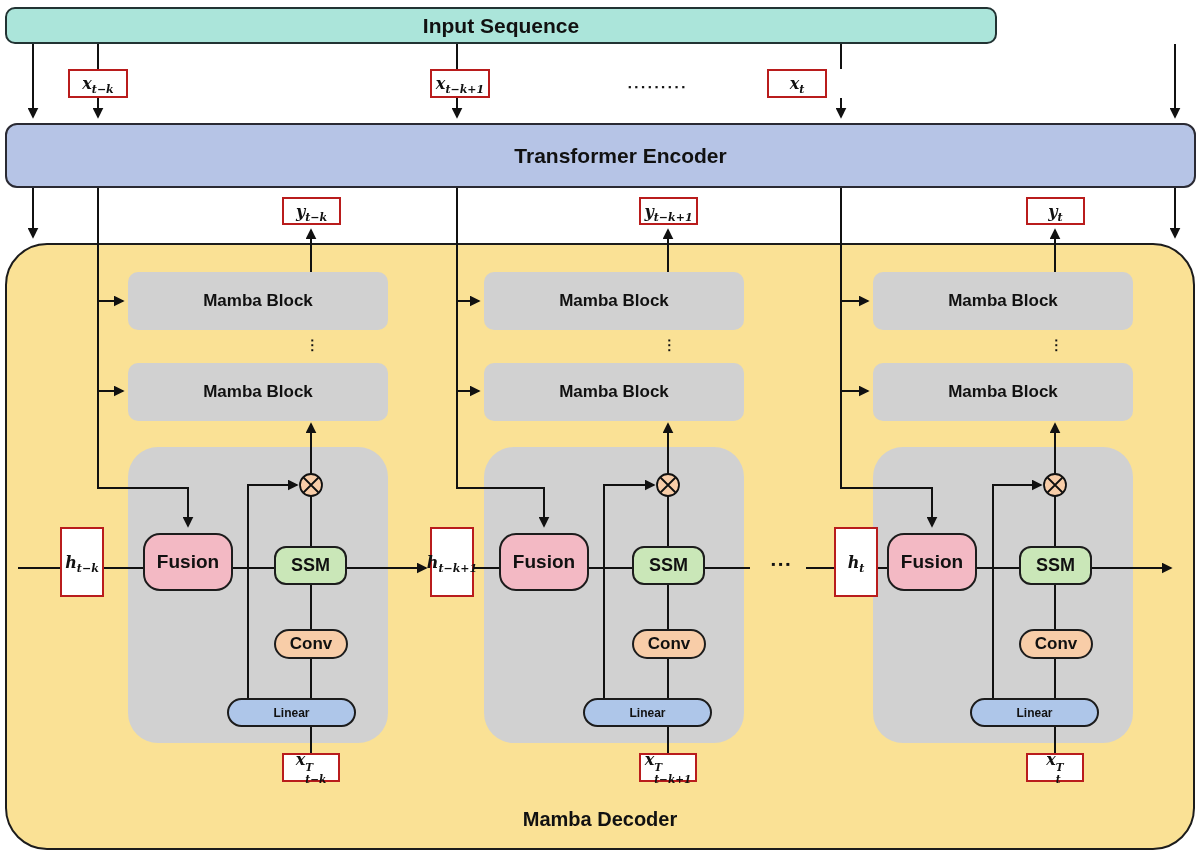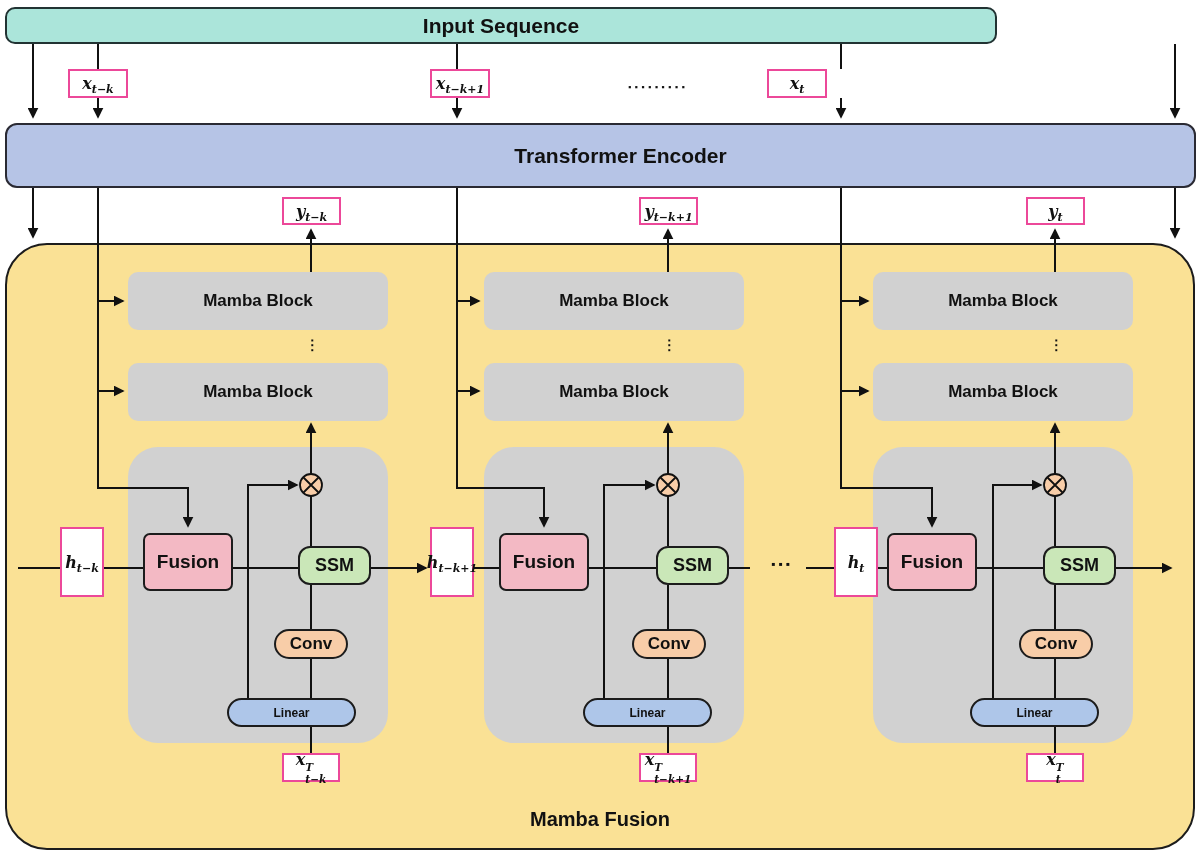--- a/index.html
+++ b/index.html
@@ -15,28 +15,28 @@
   .decoder-box{left:5px;top:243px;width:1190px;height:607px;background:var(--yellow);
        border:2px solid #1c1c1c;border-radius:42px;z-index:0;}
   .decoder-label{left:0;top:808px;width:1200px;text-align:center;font-weight:bold;
        font-size:20px;z-index:3;}
   .cell{top:447px;width:260px;height:296px;background:var(--gray);border-radius:30px;z-index:1;}
   .mblock{width:260px;height:58px;background:var(--gray);border-radius:10px;z-index:1;
        display:flex;align-items:center;justify-content:center;font-weight:bold;font-size:17px;}
   svg.wires{position:absolute;left:0;top:0;z-index:2;pointer-events:none;}
   .node{display:flex;align-items:center;justify-content:center;font-weight:bold;z-index:3;}
   .fusion{width:90px;height:58px;top:533px;background:var(--pink);
-       border:2px solid #1c1c1c;border-radius:7px;font-size:19px;}
+       border:2px solid #1c1c1c;border-radius:17px;font-size:19px;}
   .ssm{width:73px;height:39px;top:546px;background:var(--green);
-       border:2px solid #1c1c1c;border-radius:12px;font-size:18px;margin-left:24px;}
+       border:2px solid #1c1c1c;border-radius:12px;font-size:18px;}
   .conv{width:74px;height:30px;top:629px;background:var(--orange);
        border:2px solid #1c1c1c;border-radius:15px;font-size:17px;}
   .linear{width:129px;height:29px;top:698px;background:var(--blue);
        border:2px solid #1c1c1c;border-radius:15px;font-size:12px;}
-  .wbox{background:#fff;border:2px solid #ec4899;display:flex;align-items:center;
+  .wbox{background:#fff;border:2px solid #b91c1c;display:flex;align-items:center;
        justify-content:center;z-index:3;white-space:nowrap;}
   .math{font-family:"DejaVu Serif",serif;font-style:italic;font-weight:bold;font-size:16px;}
   .math sub{font-size:11px;line-height:0;}
   .stack{display:inline-flex;flex-direction:column;align-items:flex-start;
        font-size:10.5px;line-height:1.05;vertical-align:-6px;}
   .xbox{top:69px;height:29px;width:60px;}
   .ybox{top:197px;height:28px;width:59px;align-items:center;}
   .hbox{top:527px;height:70px;width:44px;}
   .xtbox{top:753px;height:29px;width:58px;}
   .dots{z-index:3;color:#111;font-weight:bold;text-align:center;}
@@ -50,21 +50,21 @@
 <div id="canvas">
 
   <div class="abs bar bar-input">
     <span>Input Sequence</span>
   </div>
   <div class="abs bar bar-encoder">
     <span>Transformer Encoder</span>
   </div>
 
   <div class="abs decoder-box"></div>
-  <div class="abs decoder-label">Mamba Fusion</div>
+  <div class="abs decoder-label">Mamba Decoder</div>
 
   <div class="abs cell" style="left:128px"></div>
   <div class="abs cell" style="left:484px"></div>
   <div class="abs cell" style="left:873px"></div>
 
   <div class="abs mblock" style="left:128px;top:272px">
       <span>Mamba Block</span>
     </div>
   <div class="abs mblock" style="left:128px;top:363px">
       <span>Mamba Block</span>

